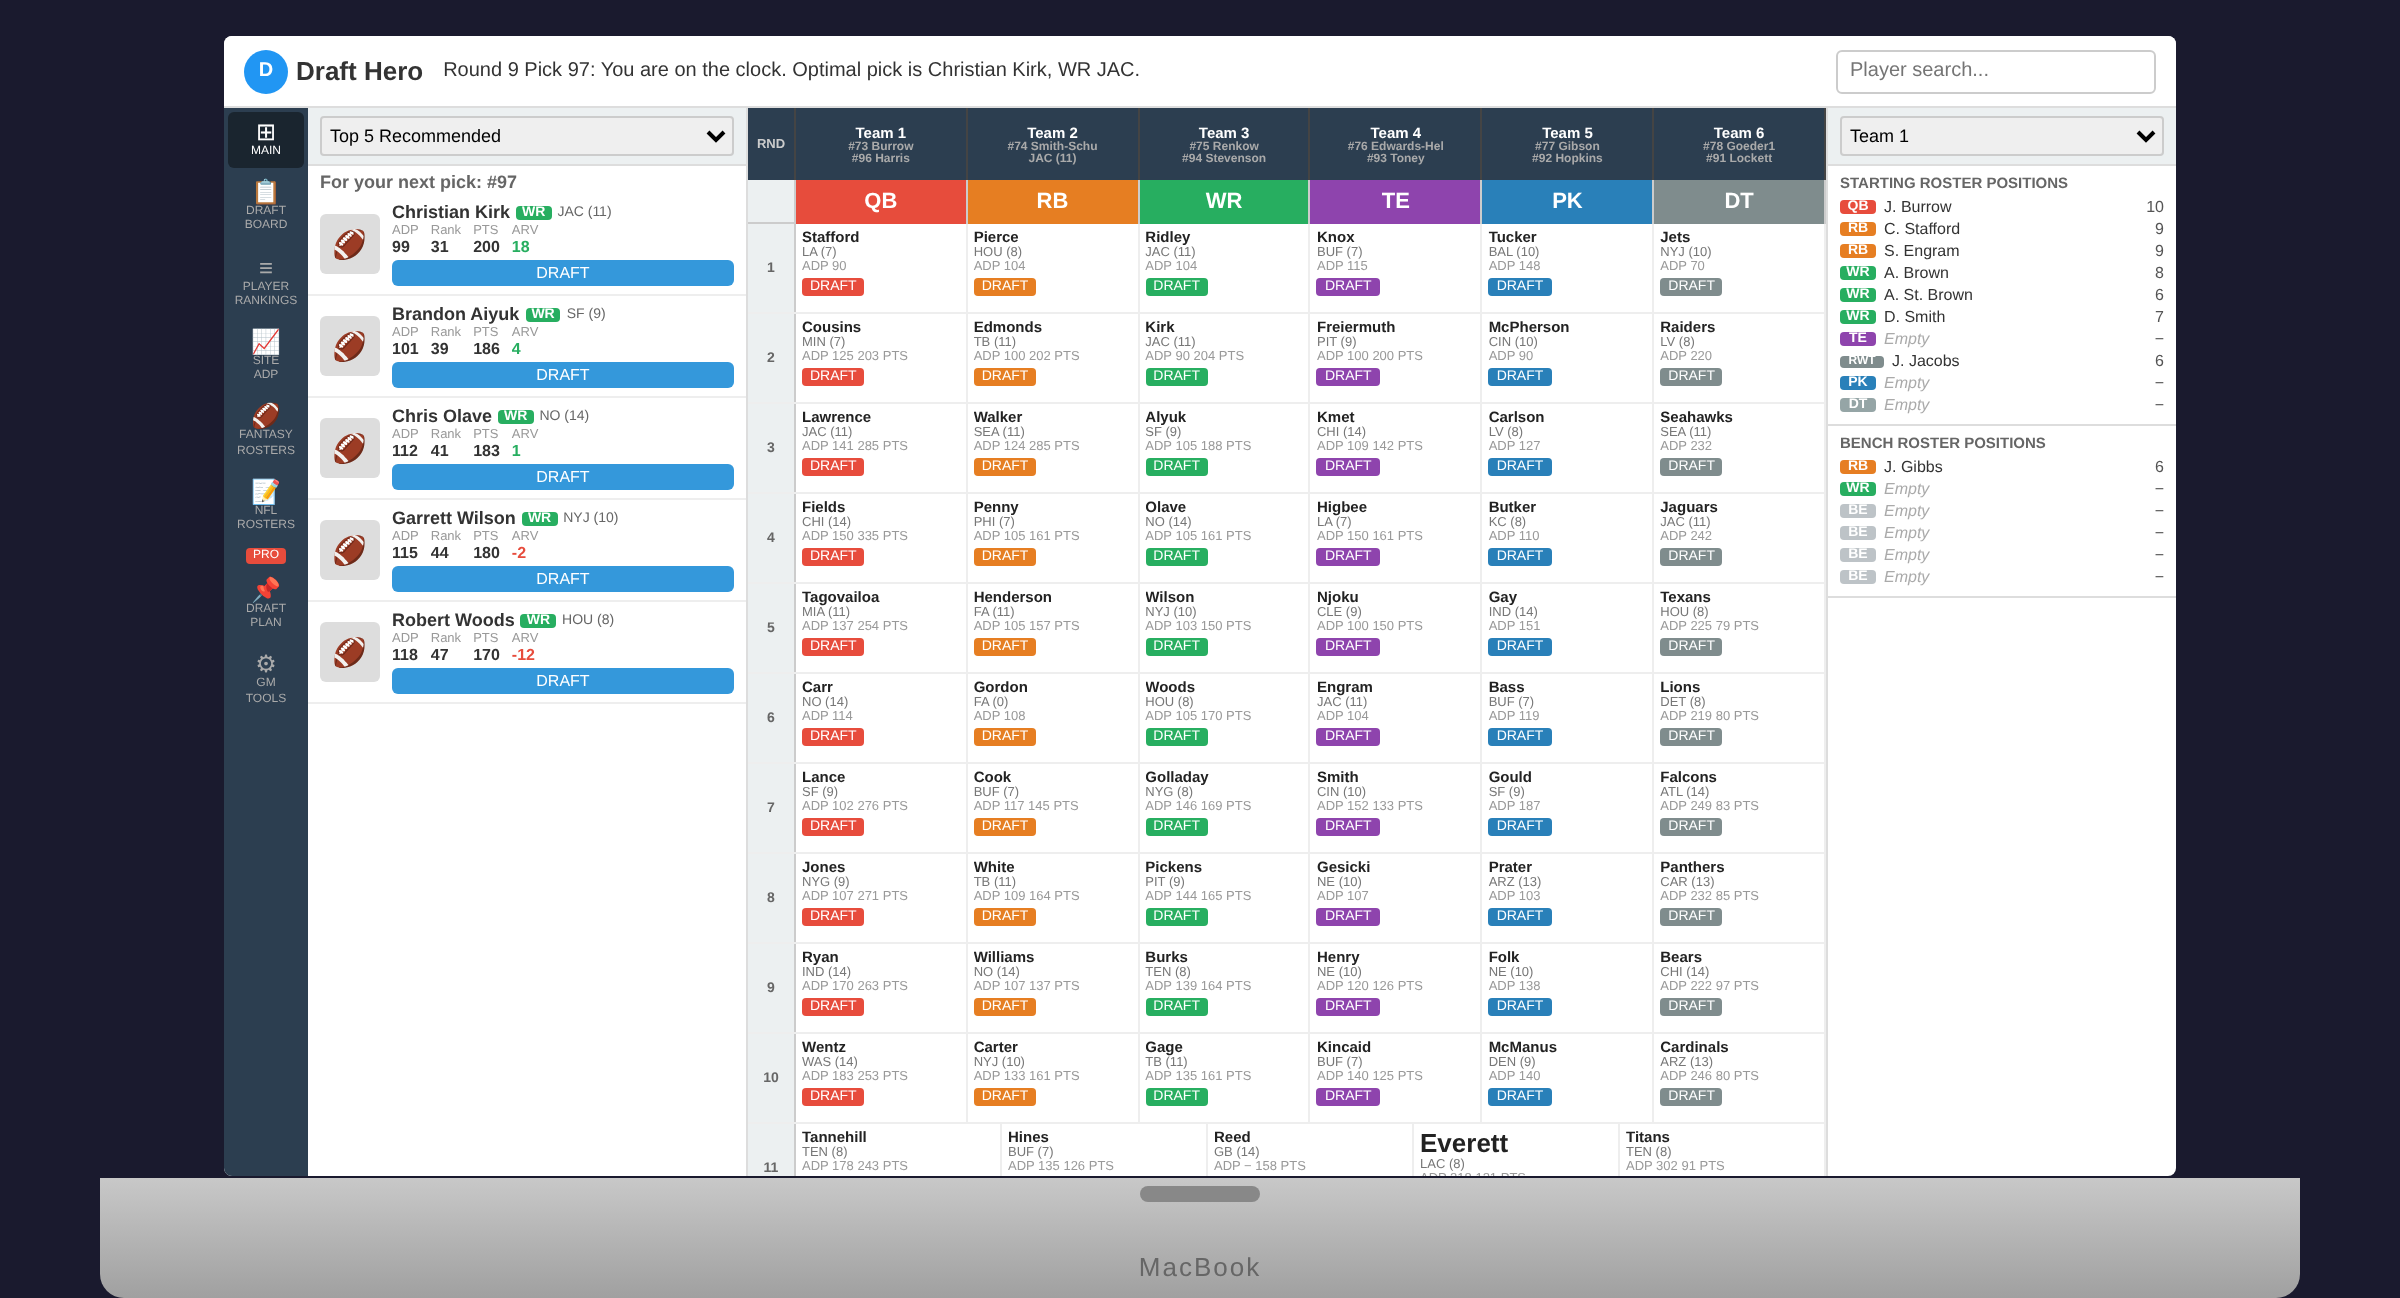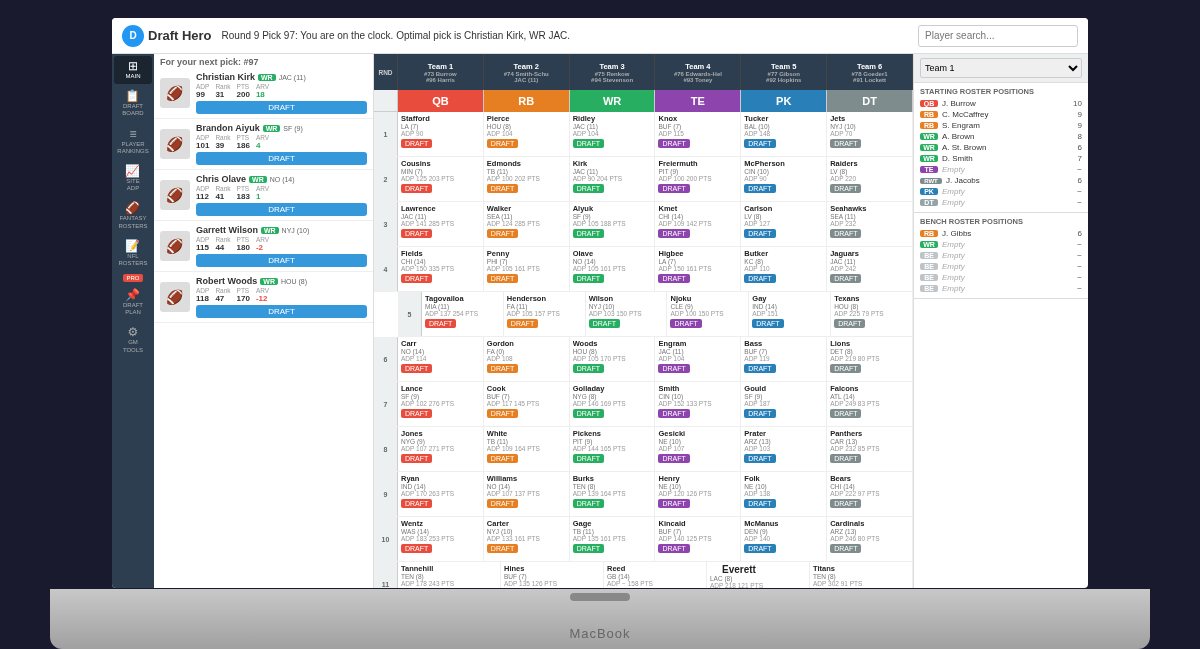--- a/index.html
+++ b/index.html
@@ -404,20 +404,27 @@
             <div class="sidebar-icon">📌</div>
             <div class="sidebar-label">DRAFT<br>PLAN</div>
           </div>
           <div class="sidebar-item">
             <div class="sidebar-icon">⚙</div>
             <div class="sidebar-label">GM<br>TOOLS</div>
           </div>
         </div>
 
         <div class="left-panel">
+          <div class="left-panel-header">
+            <select class="filter-select">
+              <option>Top 5 Recommended</option>
+              <option>All Players</option>
+              <option>QB</option><option>RB</option><option>WR</option><option>TE</option><option>K</option><option>DEF</option>
+            </select>
+          </div>
           <div class="next-pick-label">For your next pick: #97</div>
           <div class="player-list">
 
             <div class="player-list-item">
               <div class="player-photo">🏈</div>
               <div class="player-details">
                 <div style="display:flex;align-items:center;gap:3px;">
                   <span class="player-name-main">Christian Kirk</span>
                   <span class="pos-badge wr">WR</span>
                   <span style="font-size:7px;color:#666;">JAC (11)</span>
@@ -645,21 +652,21 @@
                 </div>
                 <div style="display: flex; border-bottom: 1px solid rgb(238, 238, 238);">
                   <div style="width: 24px; background: rgb(236, 240, 241); flex-shrink: 0; border-right: 1px solid rgb(204, 204, 204); display: flex; align-items: center; justify-content: center; font-size: 7px; color: rgb(102, 102, 102); font-weight: bold; min-height: 44px;">4</div>
                   <div style="flex: 1 1 0%; border-right: 1px solid rgb(238, 238, 238); padding: 2px 3px; min-height: 44px; min-width: 0px;"><div style="font-size: 7.5px; font-weight: bold; color: rgb(34, 34, 34); white-space: nowrap; overflow: hidden; text-overflow: ellipsis;">Fields</div><div style="font-size: 6.5px; color: rgb(119, 119, 119);">CHI (14)</div><div style="font-size: 6.5px; color: rgb(153, 153, 153);">ADP 150  335 PTS</div><div style="font-size: 7px; color: white; padding: 1px 4px; border-radius: 2px; display: inline-block; cursor: pointer; margin-top: 1px; background: rgb(231, 76, 60);">DRAFT</div></div>
                   <div style="flex: 1 1 0%; border-right: 1px solid rgb(238, 238, 238); padding: 2px 3px; min-height: 44px; min-width: 0px;"><div style="font-size: 7.5px; font-weight: bold; color: rgb(34, 34, 34); white-space: nowrap; overflow: hidden; text-overflow: ellipsis;">Penny</div><div style="font-size: 6.5px; color: rgb(119, 119, 119);">PHI (7)</div><div style="font-size: 6.5px; color: rgb(153, 153, 153);">ADP 105  161 PTS</div><div style="font-size: 7px; color: white; padding: 1px 4px; border-radius: 2px; display: inline-block; cursor: pointer; margin-top: 1px; background: rgb(230, 126, 34);">DRAFT</div></div>
                   <div style="flex: 1 1 0%; border-right: 1px solid rgb(238, 238, 238); padding: 2px 3px; min-height: 44px; min-width: 0px;"><div style="font-size: 7.5px; font-weight: bold; color: rgb(34, 34, 34); white-space: nowrap; overflow: hidden; text-overflow: ellipsis;">Olave</div><div style="font-size: 6.5px; color: rgb(119, 119, 119);">NO (14)</div><div style="font-size: 6.5px; color: rgb(153, 153, 153);">ADP 105  161 PTS</div><div style="font-size: 7px; color: white; padding: 1px 4px; border-radius: 2px; display: inline-block; cursor: pointer; margin-top: 1px; background: rgb(39, 174, 96);">DRAFT</div></div>
                   <div style="flex: 1 1 0%; border-right: 1px solid rgb(238, 238, 238); padding: 2px 3px; min-height: 44px; min-width: 0px;"><div style="font-size: 7.5px; font-weight: bold; color: rgb(34, 34, 34); white-space: nowrap; overflow: hidden; text-overflow: ellipsis;">Higbee</div><div style="font-size: 6.5px; color: rgb(119, 119, 119);">LA (7)</div><div style="font-size: 6.5px; color: rgb(153, 153, 153);">ADP 150  161 PTS</div><div style="font-size: 7px; color: white; padding: 1px 4px; border-radius: 2px; display: inline-block; cursor: pointer; margin-top: 1px; background: rgb(142, 68, 173);">DRAFT</div></div>
                   <div style="flex: 1 1 0%; border-right: 1px solid rgb(238, 238, 238); padding: 2px 3px; min-height: 44px; min-width: 0px;"><div style="font-size: 7.5px; font-weight: bold; color: rgb(34, 34, 34); white-space: nowrap; overflow: hidden; text-overflow: ellipsis;">Butker</div><div style="font-size: 6.5px; color: rgb(119, 119, 119);">KC (8)</div><div style="font-size: 6.5px; color: rgb(153, 153, 153);">ADP 110</div><div style="font-size: 7px; color: white; padding: 1px 4px; border-radius: 2px; display: inline-block; cursor: pointer; margin-top: 1px; background: rgb(41, 128, 185);">DRAFT</div></div>
                   <div style="flex: 1 1 0%; border-right: 1px solid rgb(238, 238, 238); padding: 2px 3px; min-height: 44px; min-width: 0px;"><div style="font-size: 7.5px; font-weight: bold; color: rgb(34, 34, 34); white-space: nowrap; overflow: hidden; text-overflow: ellipsis;">Jaguars</div><div style="font-size: 6.5px; color: rgb(119, 119, 119);">JAC (11)</div><div style="font-size: 6.5px; color: rgb(153, 153, 153);">ADP 242</div><div style="font-size: 7px; color: white; padding: 1px 4px; border-radius: 2px; display: inline-block; cursor: pointer; margin-top: 1px; background: rgb(127, 140, 141);">DRAFT</div></div>
                 </div>
-                <div style="display: flex; border-bottom: 1px solid rgb(238, 238, 238); margin-left: 24px;">
+                <div style="display: flex; border-bottom: 1px solid rgb(238, 238, 238);">
                   <div style="width: 24px; background: rgb(236, 240, 241); flex-shrink: 0; border-right: 1px solid rgb(204, 204, 204); display: flex; align-items: center; justify-content: center; font-size: 7px; color: rgb(102, 102, 102); font-weight: bold; min-height: 44px;">5</div>
                   <div style="flex: 1 1 0%; border-right: 1px solid rgb(238, 238, 238); padding: 2px 3px; min-height: 44px; min-width: 0px;"><div style="font-size: 7.5px; font-weight: bold; color: rgb(34, 34, 34); white-space: nowrap; overflow: hidden; text-overflow: ellipsis;">Tagovailoa</div><div style="font-size: 6.5px; color: rgb(119, 119, 119);">MIA (11)</div><div style="font-size: 6.5px; color: rgb(153, 153, 153);">ADP 137  254 PTS</div><div style="font-size: 7px; color: white; padding: 1px 4px; border-radius: 2px; display: inline-block; cursor: pointer; margin-top: 1px; background: rgb(231, 76, 60);">DRAFT</div></div>
                   <div style="flex: 1 1 0%; border-right: 1px solid rgb(238, 238, 238); padding: 2px 3px; min-height: 44px; min-width: 0px;"><div style="font-size: 7.5px; font-weight: bold; color: rgb(34, 34, 34); white-space: nowrap; overflow: hidden; text-overflow: ellipsis;">Henderson</div><div style="font-size: 6.5px; color: rgb(119, 119, 119);">FA (11)</div><div style="font-size: 6.5px; color: rgb(153, 153, 153);">ADP 105  157 PTS</div><div style="font-size: 7px; color: white; padding: 1px 4px; border-radius: 2px; display: inline-block; cursor: pointer; margin-top: 1px; background: rgb(230, 126, 34);">DRAFT</div></div>
                   <div style="flex: 1 1 0%; border-right: 1px solid rgb(238, 238, 238); padding: 2px 3px; min-height: 44px; min-width: 0px;"><div style="font-size: 7.5px; font-weight: bold; color: rgb(34, 34, 34); white-space: nowrap; overflow: hidden; text-overflow: ellipsis;">Wilson</div><div style="font-size: 6.5px; color: rgb(119, 119, 119);">NYJ (10)</div><div style="font-size: 6.5px; color: rgb(153, 153, 153);">ADP 103  150 PTS</div><div style="font-size: 7px; color: white; padding: 1px 4px; border-radius: 2px; display: inline-block; cursor: pointer; margin-top: 1px; background: rgb(39, 174, 96);">DRAFT</div></div>
                   <div style="flex: 1 1 0%; border-right: 1px solid rgb(238, 238, 238); padding: 2px 3px; min-height: 44px; min-width: 0px;"><div style="font-size: 7.5px; font-weight: bold; color: rgb(34, 34, 34); white-space: nowrap; overflow: hidden; text-overflow: ellipsis;">Njoku</div><div style="font-size: 6.5px; color: rgb(119, 119, 119);">CLE (9)</div><div style="font-size: 6.5px; color: rgb(153, 153, 153);">ADP 100  150 PTS</div><div style="font-size: 7px; color: white; padding: 1px 4px; border-radius: 2px; display: inline-block; cursor: pointer; margin-top: 1px; background: rgb(142, 68, 173);">DRAFT</div></div>
                   <div style="flex: 1 1 0%; border-right: 1px solid rgb(238, 238, 238); padding: 2px 3px; min-height: 44px; min-width: 0px;"><div style="font-size: 7.5px; font-weight: bold; color: rgb(34, 34, 34); white-space: nowrap; overflow: hidden; text-overflow: ellipsis;">Gay</div><div style="font-size: 6.5px; color: rgb(119, 119, 119);">IND (14)</div><div style="font-size: 6.5px; color: rgb(153, 153, 153);">ADP 151</div><div style="font-size: 7px; color: white; padding: 1px 4px; border-radius: 2px; display: inline-block; cursor: pointer; margin-top: 1px; background: rgb(41, 128, 185);">DRAFT</div></div>
                   <div style="flex: 1 1 0%; border-right: 1px solid rgb(238, 238, 238); padding: 2px 3px; min-height: 44px; min-width: 0px;"><div style="font-size: 7.5px; font-weight: bold; color: rgb(34, 34, 34); white-space: nowrap; overflow: hidden; text-overflow: ellipsis;">Texans</div><div style="font-size: 6.5px; color: rgb(119, 119, 119);">HOU (8)</div><div style="font-size: 6.5px; color: rgb(153, 153, 153);">ADP 225  79 PTS</div><div style="font-size: 7px; color: white; padding: 1px 4px; border-radius: 2px; display: inline-block; cursor: pointer; margin-top: 1px; background: rgb(127, 140, 141);">DRAFT</div></div>
                 </div>
                 <div style="display: flex; border-bottom: 1px solid rgb(238, 238, 238); align-items: center;">
                   <div style="width: 24px; background: rgb(236, 240, 241); flex-shrink: 0; border-right: 1px solid rgb(204, 204, 204); display: flex; align-items: center; justify-content: center; font-size: 7px; color: rgb(102, 102, 102); font-weight: bold; min-height: 44px;">6</div>
@@ -717,21 +724,21 @@
                     <div style="font-size: 7.5px; font-weight: bold; color: rgb(34, 34, 34); white-space: nowrap; overflow: hidden; text-overflow: ellipsis;">Hines</div>
                     <div style="font-size: 6.5px; color: rgb(119, 119, 119);">BUF (7)</div>
                     <div style="font-size: 6.5px; color: rgb(153, 153, 153);">ADP 135  126 PTS</div>
                   </div>
                   <div style="flex: 1 1 0%; border-right: 1px solid rgb(238, 238, 238); padding: 2px 3px; min-height: 44px; min-width: 0px;">
                     <div style="font-size: 7.5px; font-weight: bold; color: rgb(34, 34, 34); white-space: nowrap; overflow: hidden; text-overflow: ellipsis;">Reed</div>
                     <div style="font-size: 6.5px; color: rgb(119, 119, 119);">GB (14)</div>
                     <div style="font-size: 6.5px; color: rgb(153, 153, 153);">ADP −  158 PTS</div>
                   </div>
                   <div style="flex: 1 1 0%; border-right: 1px solid rgb(238, 238, 238); padding: 2px 3px; min-height: 44px; min-width: 0px;">
-                    <div style="font-size: 10px; font-weight: bold; color: rgb(34, 34, 34); white-space: nowrap; overflow: hidden; text-overflow: ellipsis; margin-left: 12px;">Everett</div>
+                    <div style="font-size: 13px; font-weight: bold; color: rgb(34, 34, 34); white-space: nowrap; overflow: hidden; text-overflow: ellipsis;">Everett</div>
                     <div style="font-size: 6.5px; color: rgb(119, 119, 119);">LAC (8)</div>
                     <div style="font-size: 6.5px; color: rgb(153, 153, 153);">ADP 218  121 PTS</div>
                   </div>
                   <div style="flex: 1 1 0%; border-right: 1px solid rgb(238, 238, 238); padding: 2px 3px; min-height: 44px; min-width: 0px;">
                     <div style="font-size: 7.5px; font-weight: bold; color: rgb(34, 34, 34); white-space: nowrap; overflow: hidden; text-overflow: ellipsis;">Titans</div>
                     <div style="font-size: 6.5px; color: rgb(119, 119, 119);">TEN (8)</div>
                     <div style="font-size: 6.5px; color: rgb(153, 153, 153);">ADP 302  91 PTS</div>
                   </div>
                 </div>
               </div>
@@ -747,21 +754,21 @@
           </div>
           <div class="roster-section">
             <div class="roster-title">STARTING ROSTER POSITIONS</div>
             <div class="roster-row">
               <span class="pos-tag qb">QB</span>
               <span class="roster-name">J. Burrow</span>
               <span class="roster-val">10</span>
             </div>
             <div class="roster-row">
               <span class="pos-tag rb">RB</span>
-              <span class="roster-name">C. McCaffrey</span>
+              <span class="roster-name">C. Stafford</span>
               <span class="roster-val">9</span>
             </div>
             <div class="roster-row">
               <span class="pos-tag rb">RB</span>
               <span class="roster-name">S. Engram</span>
               <span class="roster-val">9</span>
             </div>
             <div class="roster-row">
               <span class="pos-tag wr">WR</span>
               <span class="roster-name">A. Brown</span>

